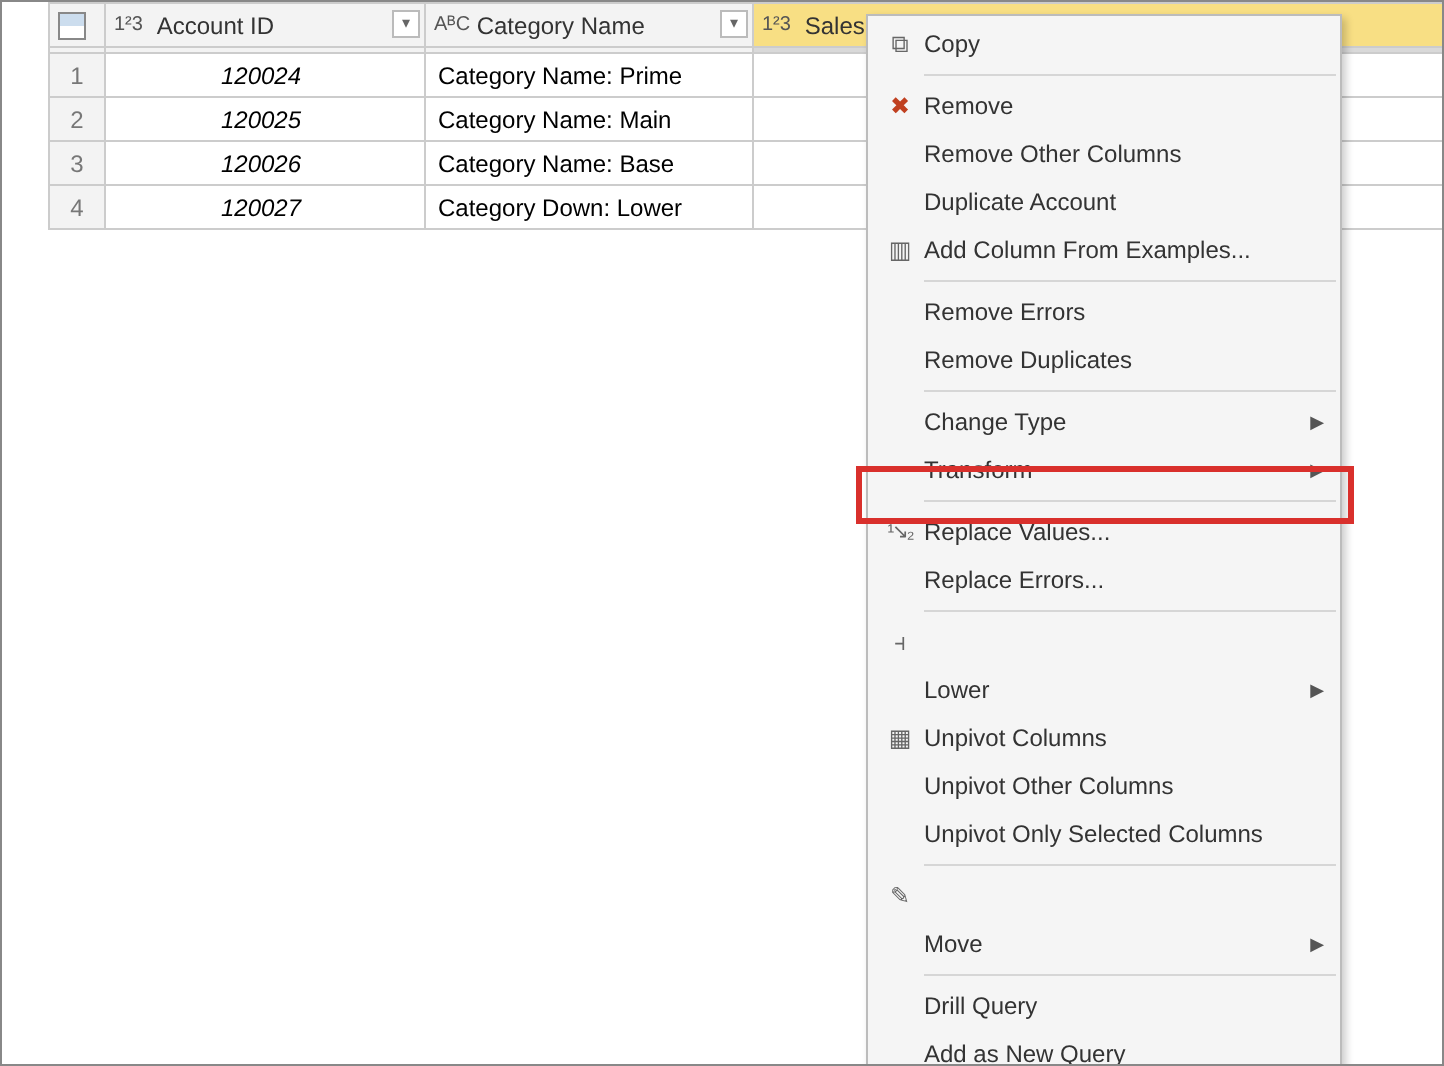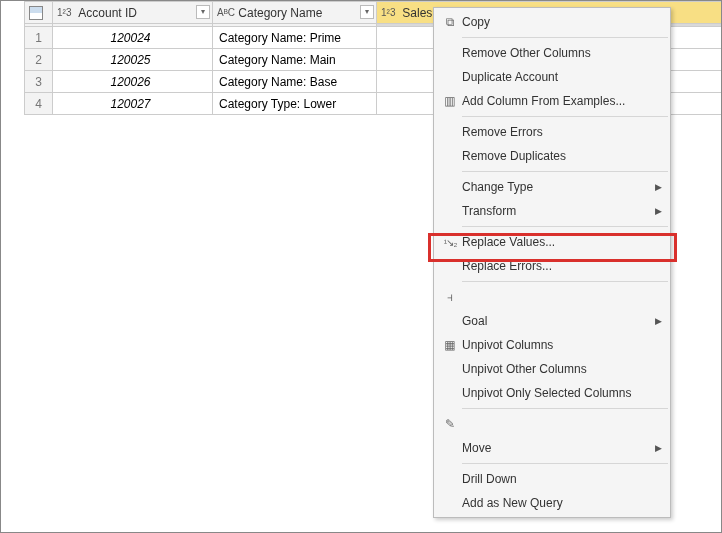--- a/index.html
+++ b/index.html
@@ -168,33 +168,37 @@
     </tr>
     <tr>
       <td class="row-head">3</td>
       <td class="acct-cell">120026</td>
       <td class="cat-cell">Category Name: Base</td>
       <td></td>
     </tr>
     <tr>
       <td class="row-head">4</td>
       <td class="acct-cell">120027</td>
-      <td class="cat-cell">Category Type: Lower</td>
+      <td class="cat-cell">Category Down: Lower</td>
       <td></td>
     </tr>
   </tbody>
 </table>
 
 <div class="context-menu">
   <div class="menu-item">
     <span class="menu-icon icon-copy"></span>
     <span class="menu-label">Copy</span>
   </div>
   <div class="menu-sep"></div>
   <div class="menu-item">
+    <span class="menu-icon icon-remove"></span>
+    <span class="menu-label">Remove</span>
+  </div>
+  <div class="menu-item">
     <span class="menu-icon"></span>
     <span class="menu-label">Remove Other Columns</span>
   </div>
   <div class="menu-item">
     <span class="menu-icon"></span>
     <span class="menu-label">Duplicate Account</span>
   </div>
   <div class="menu-item">
     <span class="menu-icon icon-addcol"></span>
     <span class="menu-label">Add Column From Examples...</span>
@@ -227,21 +231,21 @@
   <div class="menu-item">
     <span class="menu-icon"></span>
     <span class="menu-label">Replace Errors...</span>
   </div>
   <div class="menu-sep"></div>
   <div class="menu-item">
     <span class="menu-icon icon-group"></span>
   </div>
   <div class="menu-item">
     <span class="menu-icon"></span>
-    <span class="menu-label">Goal</span>
+    <span class="menu-label">Lower</span>
     <span class="menu-arrow">▶</span>
   </div>
   <div class="menu-item">
     <span class="menu-icon icon-unpivot"></span>
     <span class="menu-label">Unpivot Columns</span>
   </div>
   <div class="menu-item">
     <span class="menu-icon"></span>
     <span class="menu-label">Unpivot Other Columns</span>
   </div>
@@ -254,21 +258,21 @@
     <span class="menu-icon icon-rename"></span>
   </div>
   <div class="menu-item">
     <span class="menu-icon"></span>
     <span class="menu-label">Move</span>
     <span class="menu-arrow">▶</span>
   </div>
   <div class="menu-sep"></div>
   <div class="menu-item">
     <span class="menu-icon"></span>
-    <span class="menu-label">Drill Down</span>
+    <span class="menu-label">Drill Query</span>
   </div>
   <div class="menu-item">
     <span class="menu-icon"></span>
     <span class="menu-label">Add as New Query</span>
   </div>
 </div>
 
 <div class="highlight-box" style="left:427px; top:232px; width:249px; height:29px;"></div>
 
 </body></html>

